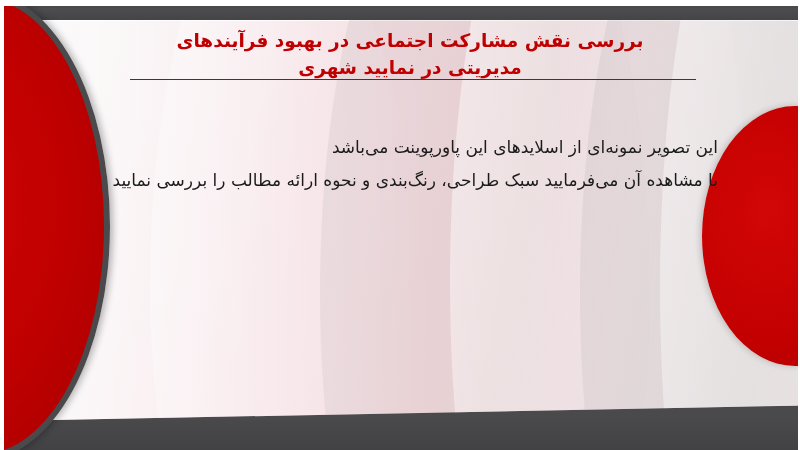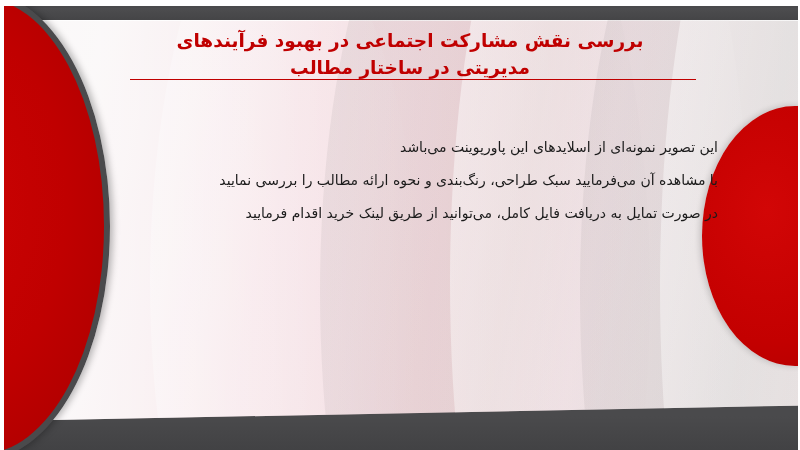--- a/index.html
+++ b/index.html
@@ -136,21 +136,21 @@
 
   
   .body-block {
     position:absolute;
     left:120px; top:122px; width:600px;
     direction:rtl;
     text-align:right;
   }
   .body-line {
     color:#1b1b1b;
-    font-size:14px;
+    font-size:17px;
     line-height:31px;
     font-weight:normal;
     white-space:nowrap;
   }
 </style>
 </head>
 <body>
 
 <div class="slide">
 
@@ -164,23 +164,22 @@
     <div class="swoosh sw4"></div>
     <div class="swoosh sw5"></div>
     <div class="swoosh sw6"></div>
   </div>
 
   <div class="lens-left"></div>
   <div class="lens-right"></div>
 
   <div class="title-block">
     <div class="title-line">بررسی نقش مشارکت اجتماعی در بهبود فرآیندهای</div>
-    <div class="title-line">مدیریتی در ساختار مطالب</div>
+    <div class="title-line">مدیریتی در نمایید شهری</div>
   </div>
   <div class="title-rule"></div>
 
   <div class="body-block">
     <div class="body-line">این تصویر نمونه‌ای از اسلایدهای این پاورپوینت می‌باشد</div>
     <div class="body-line">با مشاهده آن می‌فرمایید سبک طراحی، رنگ‌بندی و نحوه ارائه مطالب را بررسی نمایید</div>
-    <div class="body-line">در صورت تمایل به دریافت فایل کامل، می‌توانید از طریق لینک خرید اقدام فرمایید</div>
   </div>
 
 </div>
 
 </body></html>

